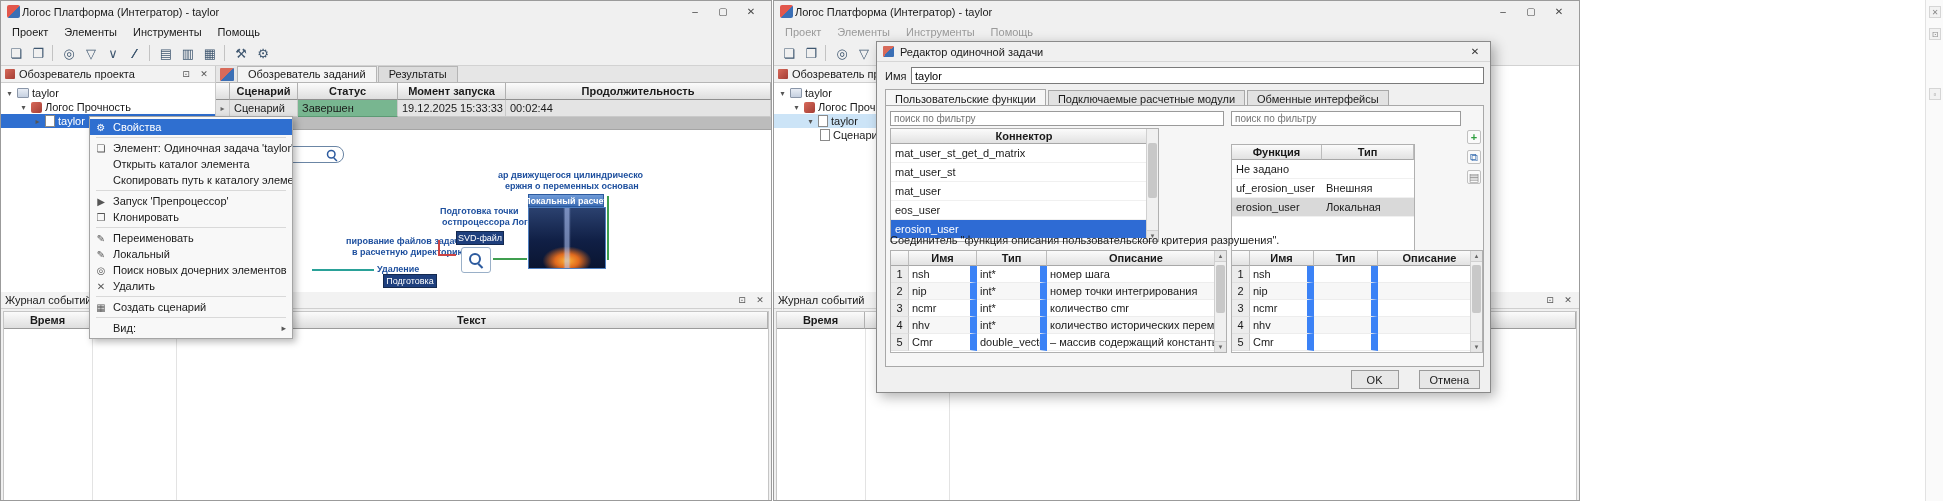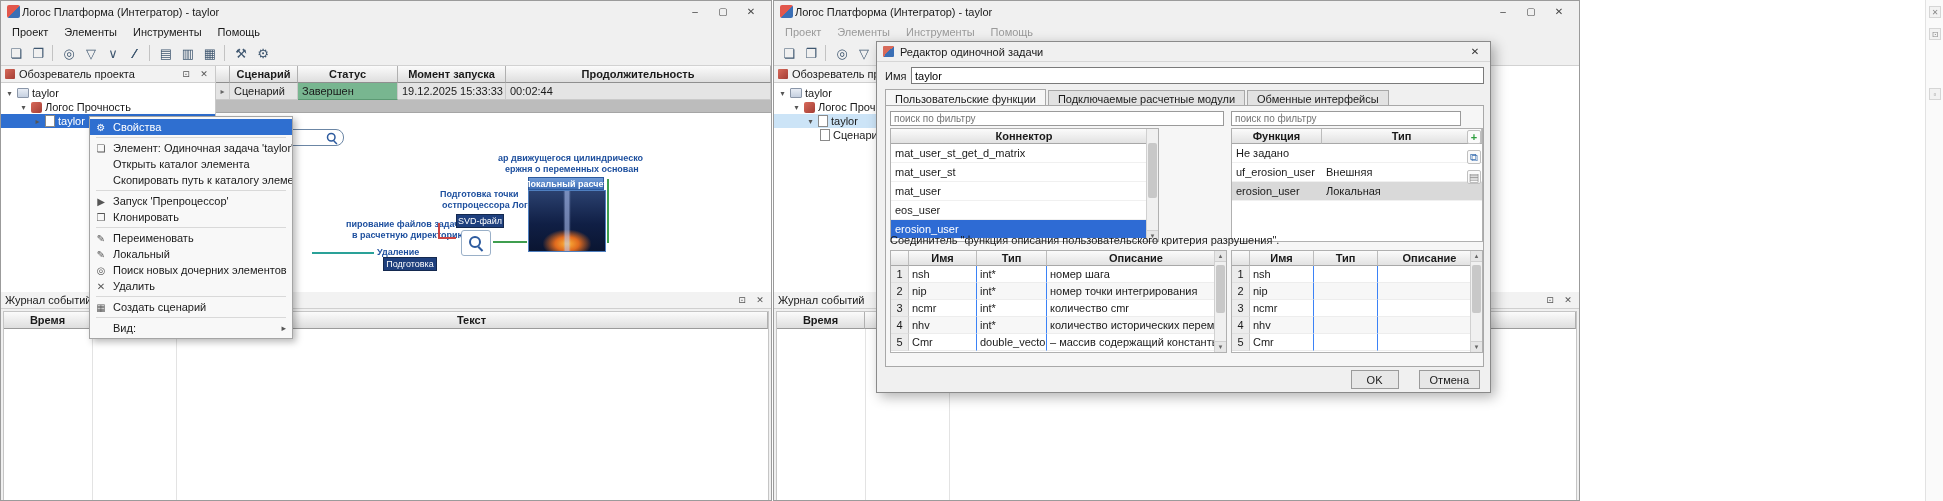--- a/index.html
+++ b/index.html
@@ -107,21 +107,21 @@
   .dl-cell { padding:0 4px; overflow:hidden; white-space:nowrap; display:flex; align-items:center; height:100%; }
   .dl-row.selected { background:#2e6bd4; color:#fff; }
   .dl-row.current { background:#d9d9d9; }
   .vscroll { position:absolute; top:0; right:0; bottom:0; width:12px; background:#f0f0f0; border-left:1px solid #d0d0d0; }
   .vs-btn { height:11px; display:flex; align-items:center; justify-content:center; font-size:6px; color:#666; background:#e6e6e6; border-bottom:1px solid #d0d0d0; }
   .vs-btn.bottom { position:absolute; bottom:0; left:0; right:0; border-top:1px solid #d0d0d0; border-bottom:none; }
   .vs-thumb { position:absolute; left:1px; right:1px; background:#c8c8c8; border-radius:2px; }
   .arg-head { display:flex; height:15px; }
   .arg-row { display:flex; height:17px; }
   .arg-num { background:#ececec; border-right:1px solid #c8c8c8; border-bottom:1px solid #e0e0e0; display:flex; align-items:center; justify-content:center; flex:0 0 18px; }
-  .arg-cell { border-right:1px solid #3b82f6; border-bottom:1px solid #ededed; padding:0 3px; display:flex; align-items:center; overflow:hidden; white-space:nowrap; }
+  .arg-cell { border-right:7px solid #3b82f6; border-bottom:1px solid #ededed; padding:0 3px; display:flex; align-items:center; overflow:hidden; white-space:nowrap; }
   .arg-row.alt { background:#f7f7f7; }
   .side-icons { position:absolute; display:flex; flex-direction:column; gap:6px; }
   .side-ic { width:14px; height:14px; display:flex; align-items:center; justify-content:center; font-size:11px; border:1px solid #c0c0c0; background:#fafafa; border-radius:2px; }
   .dlg-note { position:absolute; white-space:nowrap; overflow:hidden; }
   .btnbar { position:absolute; right:10px; bottom:4px; display:flex; gap:20px; }
   .btn { min-width:48px; height:19px; background:#e7e7e7; border:1px solid #9a9a9a; display:flex; align-items:center; justify-content:center; padding:0 10px; }
 
   
   .side-strip { position:absolute; left:1925px; top:0; width:18px; height:501px; background:#fafafa; border-left:1px solid #e2e2e2; }
   .strip-btn { position:absolute; left:3px; width:12px; height:12px; display:flex; align-items:center; justify-content:center; color:#888; font-size:8px; border:1px solid #d5d5d5; background:#f2f2f2; }
@@ -188,20 +188,25 @@
           </div>
           <div class="tree-item selected" style="padding-left:32px;">
             <span class="tw-arrow">▸</span>
             <span class="icon-doc"></span>
             <span>taylor</span>
           </div>
         </div>
       </div>
 
       <div style="flex:1;display:flex;flex-direction:column;background:#fff;">
+        <div class="tabrow">
+          <span class="panel-glyph"></span>
+          <span class="tab active">Обозреватель заданий</span>
+          <span class="tab">Результаты</span>
+        </div>
         <div class="tt-head">
           <span class="tt-hc" style="width:14px;"></span>
           <span class="tt-hc" style="width:68px;">Сценарий</span>
           <span class="tt-hc" style="width:100px;">Статус</span>
           <span class="tt-hc" style="width:108px;">Момент запуска</span>
           <span class="tt-hc" style="flex:1;">Продолжительность</span>
         </div>
         <div class="tt-row">
           <span class="tt-dc" style="width:14px;justify-content:center;padding:0;color:#666;font-size:8px;">▸</span>
           <span class="tt-dc" style="width:68px;">Сценарий</span>
@@ -443,21 +448,21 @@
               </div>
             <div class="dl-row selected">
                 <span class="dl-cell">erosion_user</span>
               </div>
             <div class="vscroll">
               <div class="vs-thumb" style="top:14px;height:55px;"></div>
               <div class="vs-btn bottom">▼</div>
             </div>
           </div>
 
-          <div class="dlist" style="left:345px;top:22px;width:252px;height:114px;">
+          <div class="dlist" style="left:345px;top:38px;width:184px;height:114px;">
             <div class="dl-head">
               <span class="dl-hc" style="width:90px;">Функция</span>
               <span class="dl-hc" style="flex:1;">Тип</span>
             </div>
             <div class="dl-row">
               <span class="dl-cell" style="width:90px;">Не задано</span>
               <span class="dl-cell" style="flex:1;"></span>
             </div>
             <div class="dl-row">
               <span class="dl-cell" style="width:90px;">uf_erosion_user</span>

